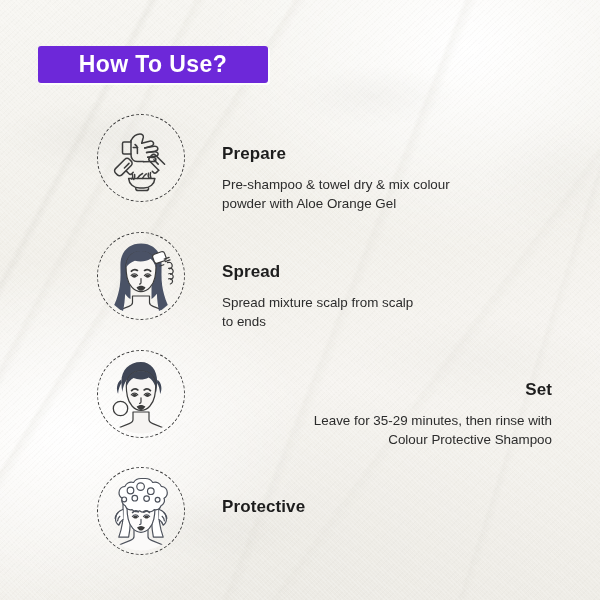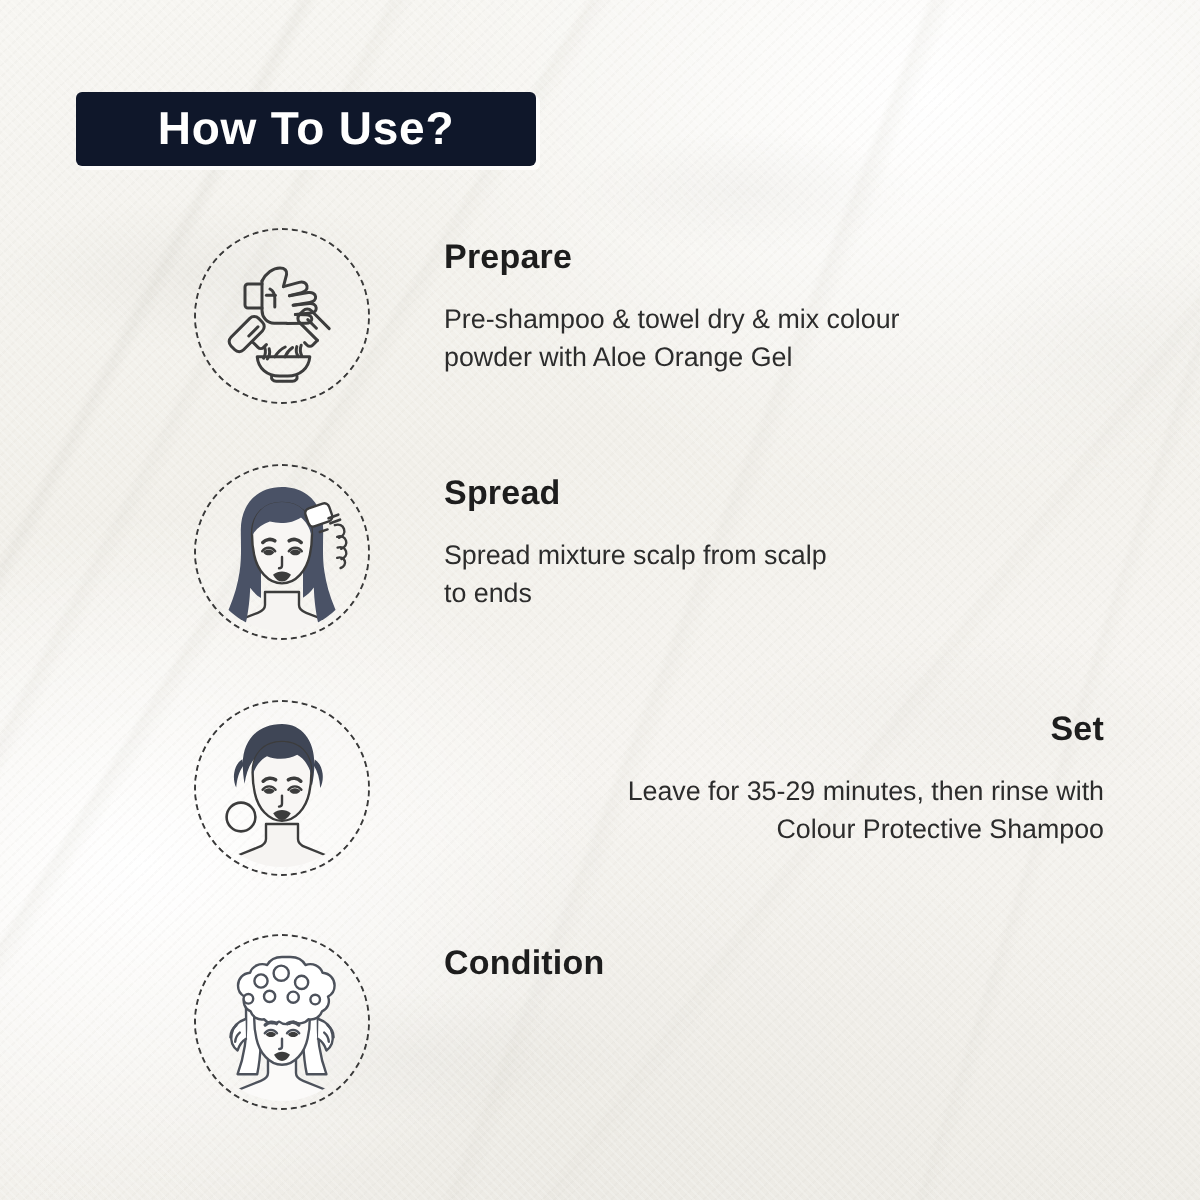--- a/index.html
+++ b/index.html
@@ -47,21 +47,21 @@
     background-image:
       repeating-linear-gradient(46deg, rgba(255,255,255,.55) 0 1px, rgba(0,0,0,0) 1px 3px),
       repeating-linear-gradient(-44deg, rgba(205,203,196,.30) 0 1px, rgba(0,0,0,0) 1px 4px);
   }
 
   
   .banner {
     position: absolute;
     left: 38px; top: 46px;
     width: 230px; height: 37px;
-    background: #0f172a;
+    background: #6d28d9;
     border-radius: 3px;
     box-shadow: 2px 2px 0 rgba(255,255,255,.85);
     display: flex; align-items: center; justify-content: center;
   }
   .banner-text {
     color: #ffffff;
     font-size: 23px;
     font-weight: bold;
     letter-spacing: .4px;
     line-height: 1;
@@ -81,21 +81,21 @@
     width: 88px; height: 88px;
     border-radius: 50%;
     border: 1.6px dashed #3a3a3a;
     display: flex; align-items: center; justify-content: center;
     background: rgba(255,255,255,.10);
   }
   .icon-wrap svg { display: block; }
 
   .step-text {
     position: absolute;
-    left: 222px; top: 6px;
+    left: 222px; top: 31px;
     width: 330px;
   }
   .step-title {
     font-size: 17px;
     font-weight: bold;
     color: #1d1d1d;
     letter-spacing: .1px;
     line-height: 1.25;
     margin-bottom: 3px;
   }
@@ -296,18 +296,18 @@
             <path d="M31.4 45.6 c1.5-2.2 4.6-2.2 6.1 0"></path>
             <path d="M42.5 45.6 c1.5-2.2 4.6-2.2 6.1 0"></path>
 
             <path d="M40 48.4 v3.8 c0 .8-.6 1.3-1.4 1.3"></path>
 
             <path d="M36 56.4 c1.3-1 2.6-1.5 4-1.5 c1.4 0 2.7.5 4 1.5 c-1.2 2.1-2.5 3.1-4 3.1 c-1.5 0-2.8-1-4-3.1z" fill="#3c3c3c" stroke="none"></path>
           </g>
         </svg>
       </div>
       <div class="step-text">
-        <div class="step-title">Condition</div>
+        <div class="step-title">Protective</div>
       </div>
     </div>
 
   </div>
 </div>
 
 </body></html>

